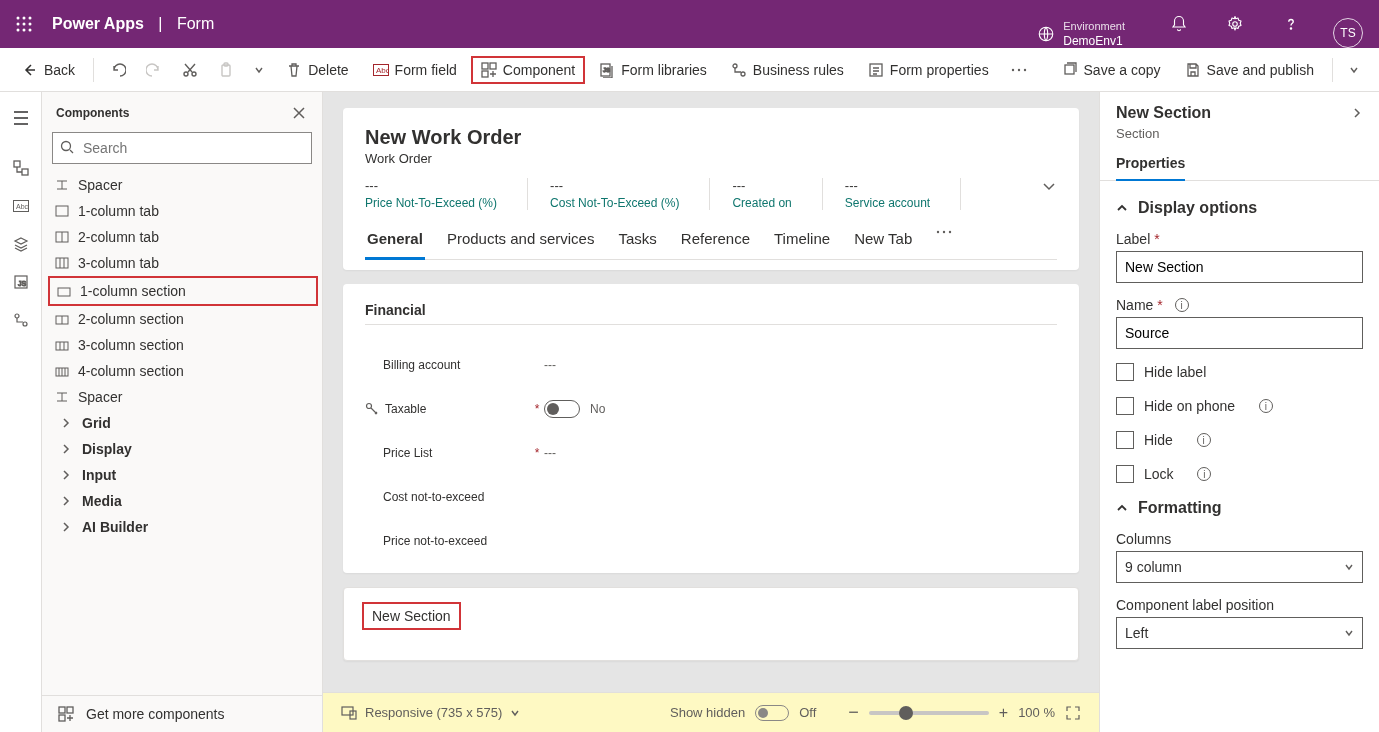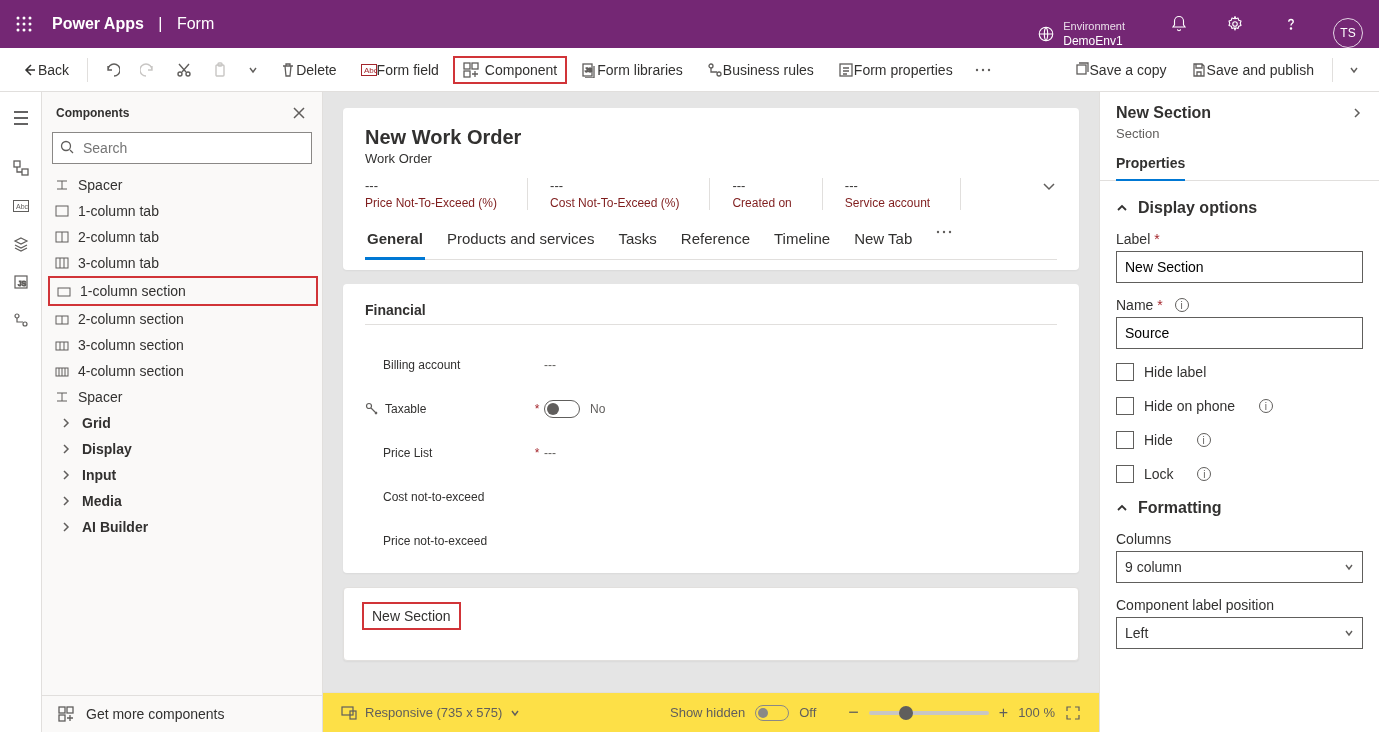--- a/index.html
+++ b/index.html
@@ -13,21 +13,21 @@
 .brand-page { font-weight: 400; }
 .header-right { margin-left: auto; display: flex; align-items: flex-end; gap: 12px; }
 .env { display: flex; align-items: center; gap: 8px; margin-right: 20px; cursor: pointer; }
 .env-text { font-size: 12px; line-height: 1.2; }
 .env-text .lbl { opacity: 0.85; font-size: 11px; }
 .hdr-icon { width: 44px; height: 48px; display: flex; align-items: center; justify-content: center; cursor: pointer; }
 .avatar-circle { width: 30px; height: 30px; border: 1px solid rgba(255,255,255,0.8); border-radius: 50%; display: flex; align-items: center; justify-content: center; font-size: 12px; margin: 0 8px; cursor: pointer; }
 
 
 .toolbar { height: 44px; background: #ffffff; border-bottom: 1px solid #e1dfdd; display: flex; align-items: center; padding: 0 12px; gap: 4px; }
-.tbtn { display: inline-flex; align-items: center; padding: 6px 10px; cursor: pointer; color: #323130; border-radius: 2px; }
+.tbtn { display: inline-flex; align-items: center; gap: 6px; padding: 6px 10px; cursor: pointer; color: #323130; border-radius: 2px; }
 .tbtn .ico { width: 16px; height: 16px; display: inline-flex; align-items: center; justify-content: center; }
 .tbtn.icon-only { padding: 6px 8px; }
 .tbtn.disabled { color: #a19f9d; cursor: default; }
 .tbar-divider { width: 1px; height: 24px; background: #e1dfdd; margin: 0 4px; }
 .red-box { border: 2px solid #d13438; padding: 4px 8px; display: inline-flex; align-items: center; gap: 6px; }
 .toolbar-right { margin-left: auto; display: flex; align-items: center; gap: 4px; }
 
 
 .main { display: flex; height: calc(732px - 48px - 44px); }
 .rail { width: 42px; background: #ffffff; border-right: 1px solid #e1dfdd; padding-top: 8px; display: flex; flex-direction: column; align-items: center; gap: 2px; }
@@ -60,40 +60,40 @@
 .canvas-body { flex: 1; overflow-y: auto; padding: 16px 20px 10px 20px; position: relative; }
 .canvas-body::-webkit-scrollbar { width: 10px; }
 .canvas-body::-webkit-scrollbar-thumb { background: #c8c6c4; border-radius: 5px; }
 .form-card { background: #ffffff; border-radius: 4px; padding: 18px 22px 10px 22px; margin-bottom: 14px; box-shadow: 0 1px 2px rgba(0,0,0,0.05); position: relative; }
 .form-title { font-size: 20px; font-weight: 600; }
 .form-entity { font-size: 13px; color: #323130; margin-top: 2px; margin-bottom: 12px; }
 .header-fields { display: flex; gap: 0; margin-bottom: 14px; position: relative; }
 .hf { padding-right: 30px; border-right: 1px solid #e1dfdd; margin-right: 22px; }
 .hf:last-child { border-right: none; }
 .hf .val { font-size: 13px; color: #323130; }
-.hf .lbl { font-size: 12px; color: #7f1d1d; margin-top: 3px; }
+.hf .lbl { font-size: 12px; color: #0f766e; margin-top: 3px; }
 .hdr-chev { position: absolute; right: 0; top: 0; cursor: pointer; color: #605e5c; }
 
 .tabs { display: flex; gap: 20px; border-bottom: 1px solid #e1dfdd; }
 .tab { padding: 6px 2px 10px 2px; cursor: pointer; color: #323130; font-size: 15px; }
 .tab.active { font-weight: 600; border-bottom: 3px solid #0078d4; margin-bottom: -1px; }
 .tab.more { color: #605e5c; }
 .section-title { font-weight: 600; font-size: 14px; border-bottom: 1px solid #e1dfdd; padding: 0 0 6px 0; margin-bottom: 18px; }
 .frow { display: flex; align-items: center; min-height: 44px; font-size: 12px; }
 .frow .flabel { width: 165px; display: flex; align-items: center; gap: 4px; color: #323130; }
 .frow .key-ico { color: #605e5c; margin-right: 2px; }
 .frow .req { color: #a4262c; width: 14px; text-align: center; }
 .frow .fval { color: #605e5c; }
 .toggle { width: 36px; height: 18px; border-radius: 9px; border: 1px solid #605e5c; position: relative; display: inline-block; margin-right: 10px; }
 .toggle::after { content: ''; width: 12px; height: 12px; background: #605e5c; border-radius: 50%; position: absolute; left: 2px; top: 2px; }
 
 .section-card.new-section { border: 1px solid #e1dfdd; }
 .new-sec-title { display: inline-block; border: 2px solid #d13438; padding: 4px 8px; font-weight: 400; }
 
-.canvas-footer { height: 40px; background: #fde047; border-top: 1px solid #e1dfdd; display: flex; align-items: center; padding: 0 18px; gap: 16px; color: #605e5c; font-size: 13px; }
+.canvas-footer { height: 40px; background: #fef9c3; border-top: 1px solid #e1dfdd; display: flex; align-items: center; padding: 0 18px; gap: 16px; color: #605e5c; font-size: 13px; }
 .cf-left { display: flex; align-items: center; gap: 8px; cursor: pointer; }
 .cf-mid { margin-left: auto; display: flex; align-items: center; gap: 10px; }
 .mini-toggle { width: 34px; height: 16px; border: 1px solid #8a8886; border-radius: 8px; position: relative; }
 .mini-toggle::after { content: ''; width: 10px; height: 10px; background: #8a8886; border-radius: 50%; position: absolute; left: 2px; top: 2px; }
 .zoom-slider { width: 120px; height: 4px; background: #c8c6c4; position: relative; border-radius: 2px; }
 .zoom-slider::after { content: ''; width: 14px; height: 14px; border-radius: 50%; background: #605e5c; position: absolute; left: 30px; top: -5px; }
 
 
 .props { width: 280px; background: #ffffff; border-left: 1px solid #e1dfdd; overflow-y: auto; display: flex; flex-direction: column; }
 .props::-webkit-scrollbar { width: 10px; }

